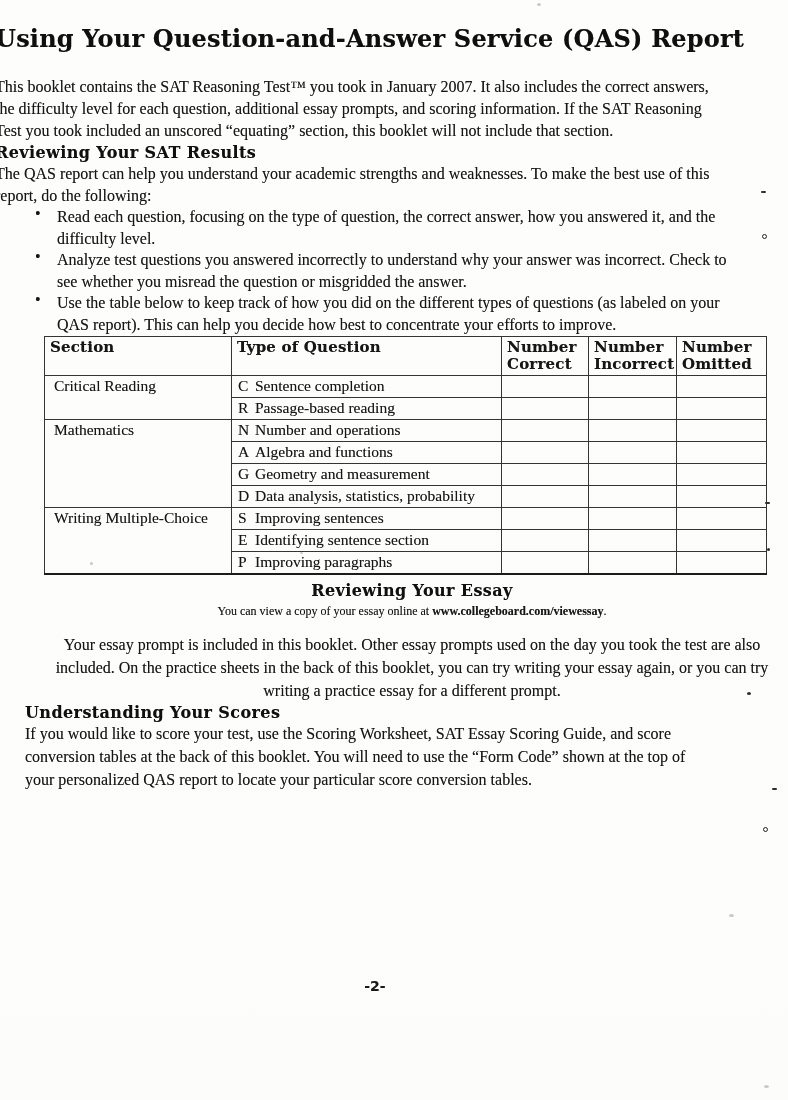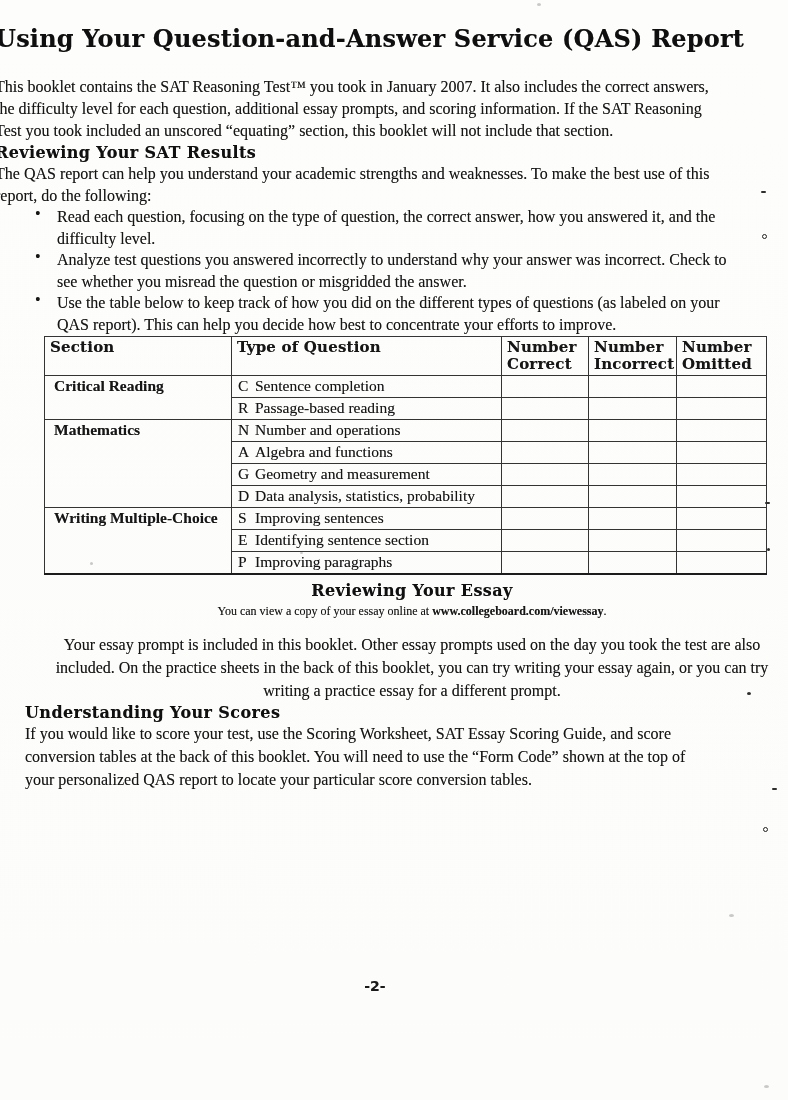--- a/index.html
+++ b/index.html
@@ -63,21 +63,21 @@
     vertical-align: top;
     overflow: hidden; white-space: nowrap;
   }
   table.qtable th {
     font-family: "DejaVu Serif", serif;
     font-weight: 700; font-size: 15px; line-height: 17px;
     text-align: left; padding: 2px 4px 0 5px;
     height: 36px; white-space: normal; letter-spacing: 0.2px;
   }
   table.qtable td { font-size: 15.5px; line-height: 17px; height: 19px; }
-  td.sec-cell { padding: 1px 4px 9px 9px; font-weight: bold; }
+  td.sec-cell { padding: 1px 4px 9px 9px; }
   td.type-cell { padding: 1px 4px 0 6px; }
   td.type-cell .code { display: inline-block; width: 17px; }
   td.count-cell { background: transparent; }
 
   
   #sec-essay { left: 22px; top: 580px; text-align: center; }
   #sec-essay .view-line { margin-top: -1px; line-height: 23px; font-size: 12px; white-space: nowrap; }
   #sec-essay .view-line b { font-weight: 700; }
   #sec-essay .para { margin-top: 10px; }
   #sec-essay .para .line, #sec-scores .para .line { line-height: 23px; }

